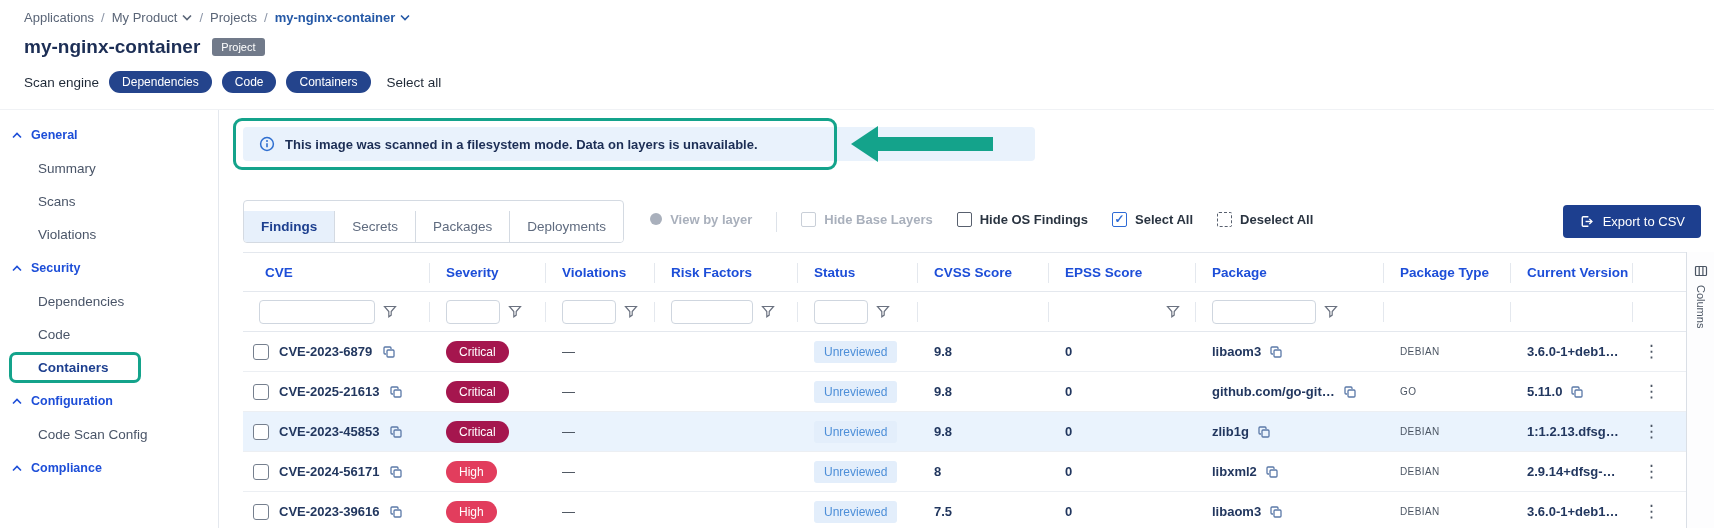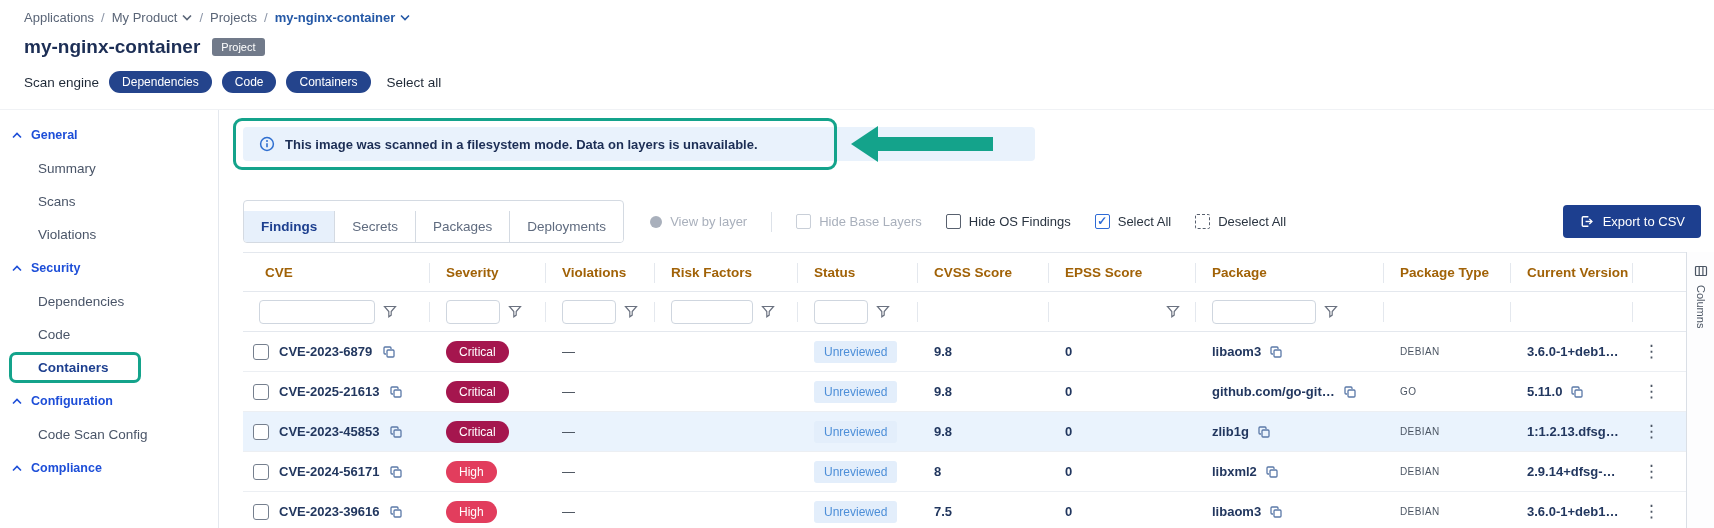--- a/index.html
+++ b/index.html
@@ -47,41 +47,41 @@
   .anno-arrow .head { position:absolute; left:0; top:0; width:0; height:0;
     border-top:18px solid transparent; border-bottom:18px solid transparent; border-right:27px solid #14a38b; }
   .anno-arrow .shaft { position:absolute; left:26px; top:11px; width:116px; height:14px; background:#14a38b; }
 
   
   .controls { position:absolute; top:90px; left:24px; right:13px; display:flex; align-items:center; }
   .tabgroup { display:flex; border:1px solid #d4dae2; border-radius:4px; overflow:hidden; flex-shrink:0; }
   .tab { padding:8px 17px; font-size:13.5px; color:#5f6b7f; background:#fff; border-right:1px solid #d4dae2; cursor:pointer; white-space:nowrap;margin-top:10px; }
   .tab:last-child { border-right:none; }
   .tab.active { background:#e7f0fb; color:#1d3f8f; font-weight:bold; }
-  .tools { display:flex; align-items:center; gap:24px; margin-left:26px; }
+  .tools { display:flex; align-items:flex-start; gap:24px; margin-left:26px;font-weight:bold; }
   .t-item { display:flex; align-items:center; gap:8px; white-space:nowrap; cursor:pointer; }
   .t-item.disabled { color:#a9b0bc; cursor:default; }
   .radio-dot { width:12px; height:12px; border-radius:50%; background:#a9b0bc; }
   .vdiv { width:1px; height:20px; background:#dde2e9; }
   .cbx { width:15px; height:15px; border:1.5px solid #58606e; border-radius:2px; background:#fff; position:relative; flex-shrink:0; }
   .cbx.dim { border-color:#c9cfd8; }
   .cbx.checked { border-color:#2e6bd6; }
   .cbx.checked::after { content:"\2713"; position:absolute; left:1.5px; top:-1px; color:#2e6bd6; font-size:12px; font-weight:bold; }
   .cbx.dashed { border-style:dashed; }
   .export-btn { margin-left:auto; background:#1d3f8f; color:#fff; border:none; font-family:inherit; font-size:13px;
     padding:9px 16px; border-radius:4px; display:flex; align-items:center; gap:9px; cursor:pointer; }
 
   
   .table { position:absolute; top:142px; left:24px; right:28px; }
   .thead, .tfilter, .trow { display:flex; align-items:center; height:40px; }
   .thead { border-top:1px solid #e4e8ee; border-bottom:1px solid #e4e8ee; }
   .tfilter { border-bottom:1px solid #e4e8ee; }
   .trow { border-bottom:1px solid #eceff3; }
   .trow.selected { background:#eaf3fd; }
-  .th { font-size:13.5px; font-weight:bold; color:#a16207; }
+  .th { font-size:13.5px; font-weight:bold; color:#1d4ed8; }
   .th, .tf, .td { padding-left:16px; position:relative; height:100%; display:flex; align-items:center; gap:8px; }
   .th:not(:last-child)::after, .tf:not(:last-child)::after {
     content:""; position:absolute; right:0; top:10px; height:20px; width:1px; background:#e4e8ee; }
   .c0{width:187px;} .c1{width:116px;} .c2{width:109px;} .c3{width:143px;} .c4{width:120px;}
   .c5{width:131px;} .c6{width:147px;} .c7{width:188px;} .c8{width:127px;} .c9{width:122px;}
   .c10{width:44px; padding-left:6px;}
   .th.c0 { padding-left:22px; }
   .td.c0 { padding-left:10px; gap:10px; }
   .filter-input { height:24px; border:1px solid #cfd6df; border-radius:4px; background:#fff; outline:none; font-family:inherit; font-size:12px; padding:0 6px; }
   .w-lg{width:116px;} .w-sm{width:54px;} .w-md{width:82px;} .w-pk{width:104px;}

